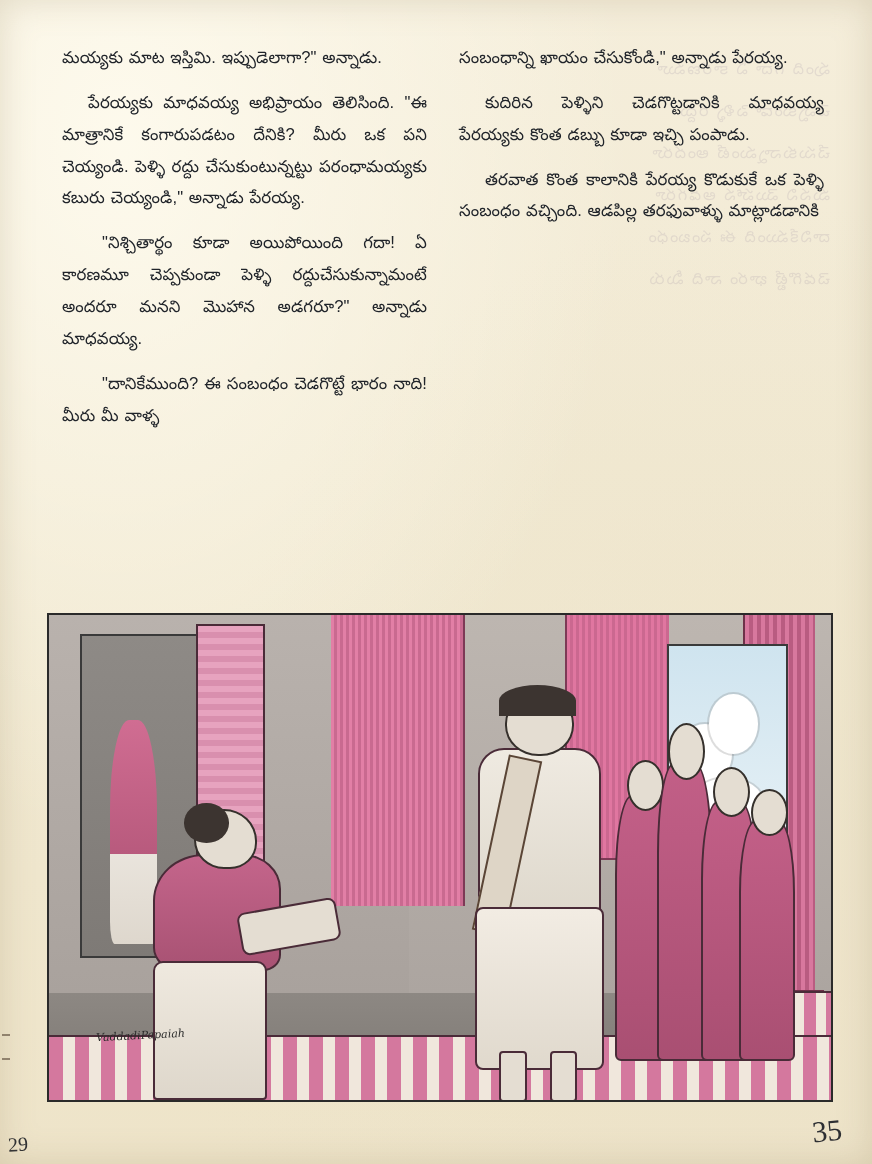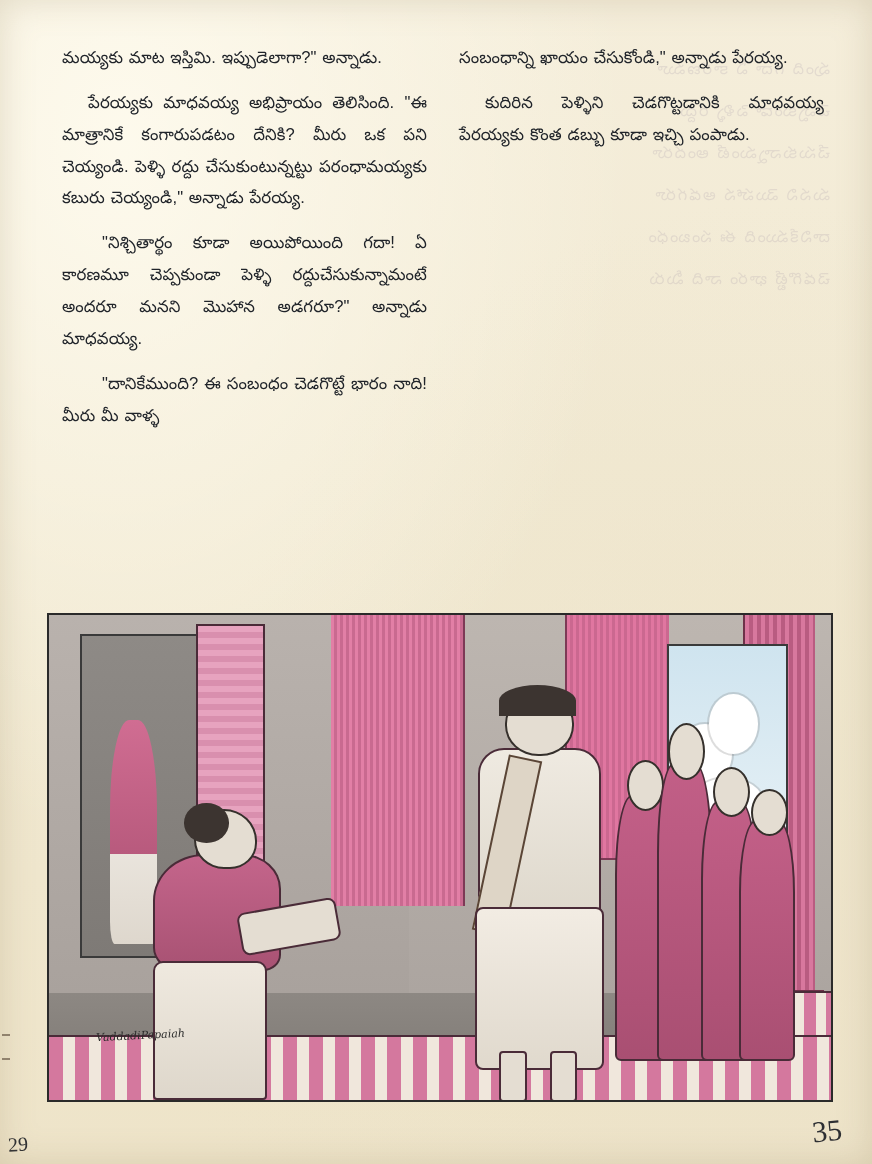--- a/index.html
+++ b/index.html
@@ -322,20 +322,21 @@
       <div class="col">
         <p class="para">మయ్యకు మాట ఇస్తిమి. ఇప్పుడెలాగా?" అన్నాడు.</p>
         <p class="para indent">పేరయ్యకు మాధవయ్య అభిప్రాయం తెలిసింది. "ఈ మాత్రానికే కంగారుపడటం దేనికి? మీరు ఒక పని చెయ్యండి. పెళ్ళి రద్దు చేసుకుంటున్నట్టు పరంధామయ్యకు కబురు చెయ్యండి," అన్నాడు పేరయ్య.</p>
         <p class="para indent-lg">"నిశ్చితార్థం కూడా అయిపోయింది గదా! ఏ కారణమూ చెప్పకుండా పెళ్ళి రద్దుచేసుకున్నామంటే అందరూ మనని మొహాన అడగరూ?" అన్నాడు మాధవయ్య.</p>
         <p class="para indent-lg">"దానికేముంది? ఈ సంబంధం చెడగొట్టే భారం నాది! మీరు మీ వాళ్ళ</p>
       </div>
 
       <div class="col">
         <p class="para">సంబంధాన్ని ఖాయం చేసుకోండి," అన్నాడు పేరయ్య.</p>
         <p class="para indent">కుదిరిన పెళ్ళిని చెడగొట్టడానికి మాధవయ్య పేరయ్యకు కొంత డబ్బు కూడా ఇచ్చి పంపాడు.</p>
+        <p class="para indent">తరవాత కొంత కాలానికి పేరయ్య కొడుకుకే ఒక పెళ్ళి సంబంధం వచ్చింది. ఆడపిల్ల తరఫువాళ్ళు మాట్లాడడానికి</p>
       </div>
 
     </div>
 
     <div class="illustration">
       <div class="ill-inner">
 
         <div class="wall-left"></div>
         <div class="wall-right"></div>
         <div class="panel-pink-a"></div>

